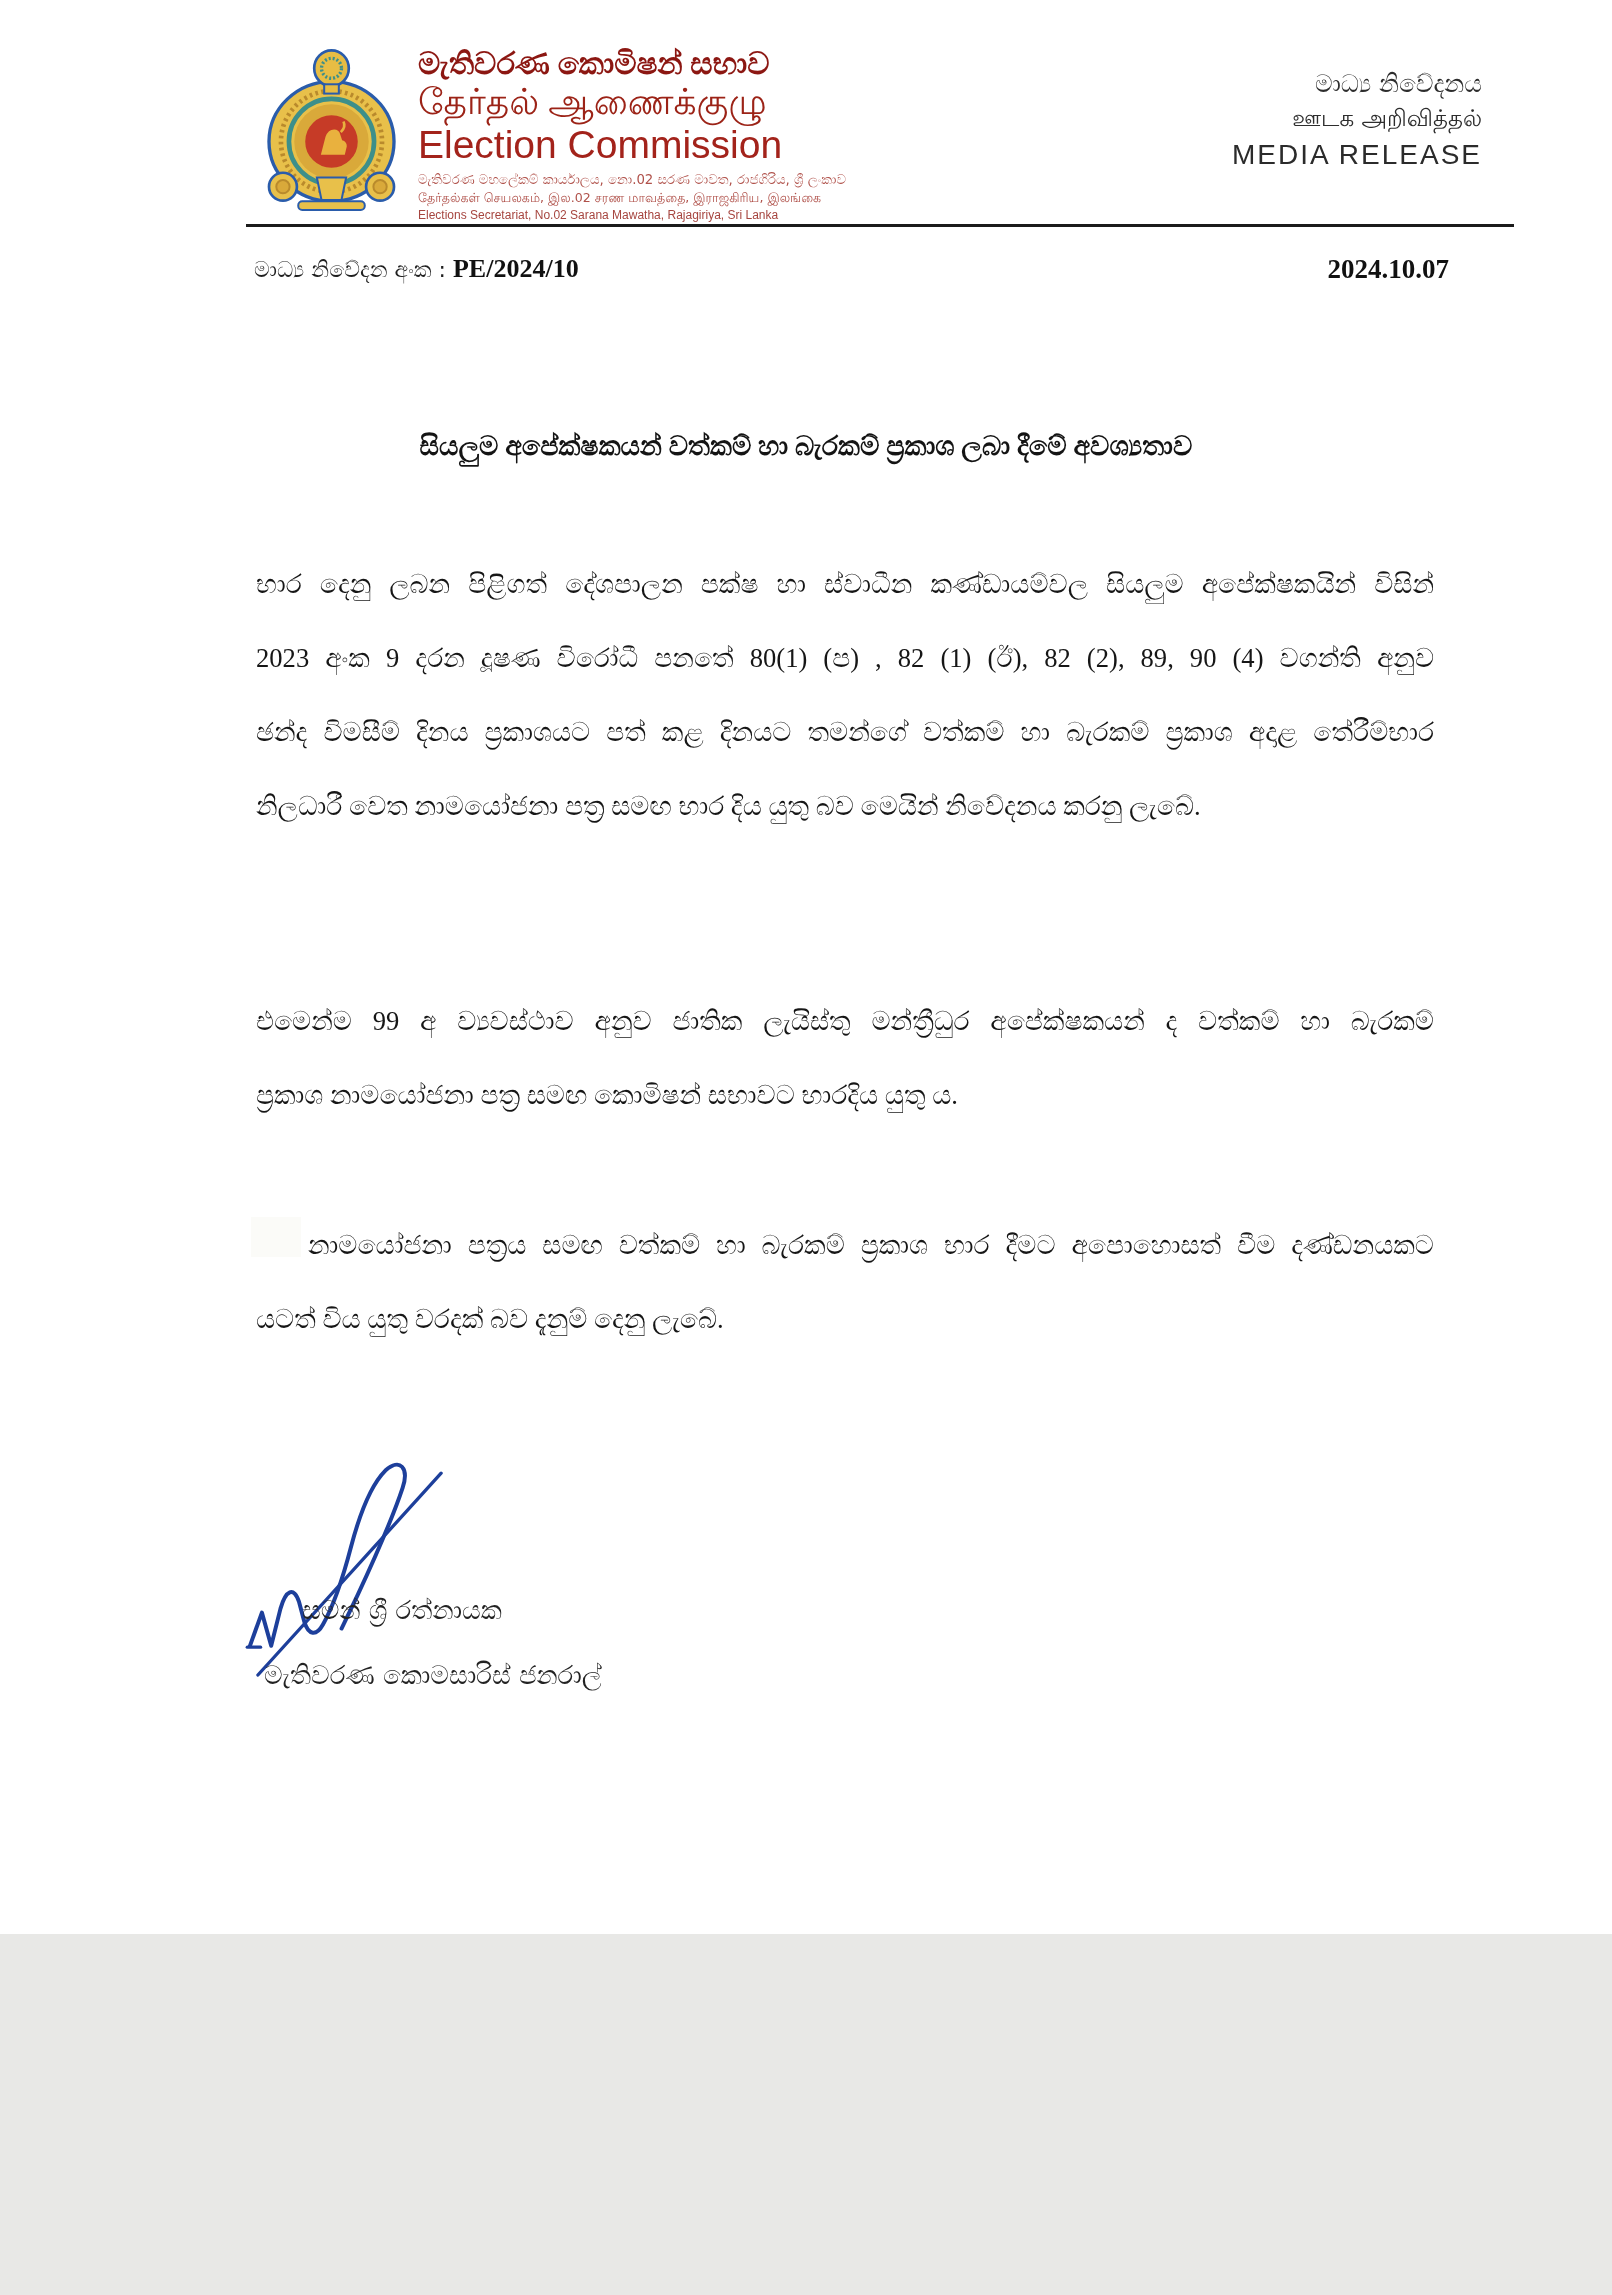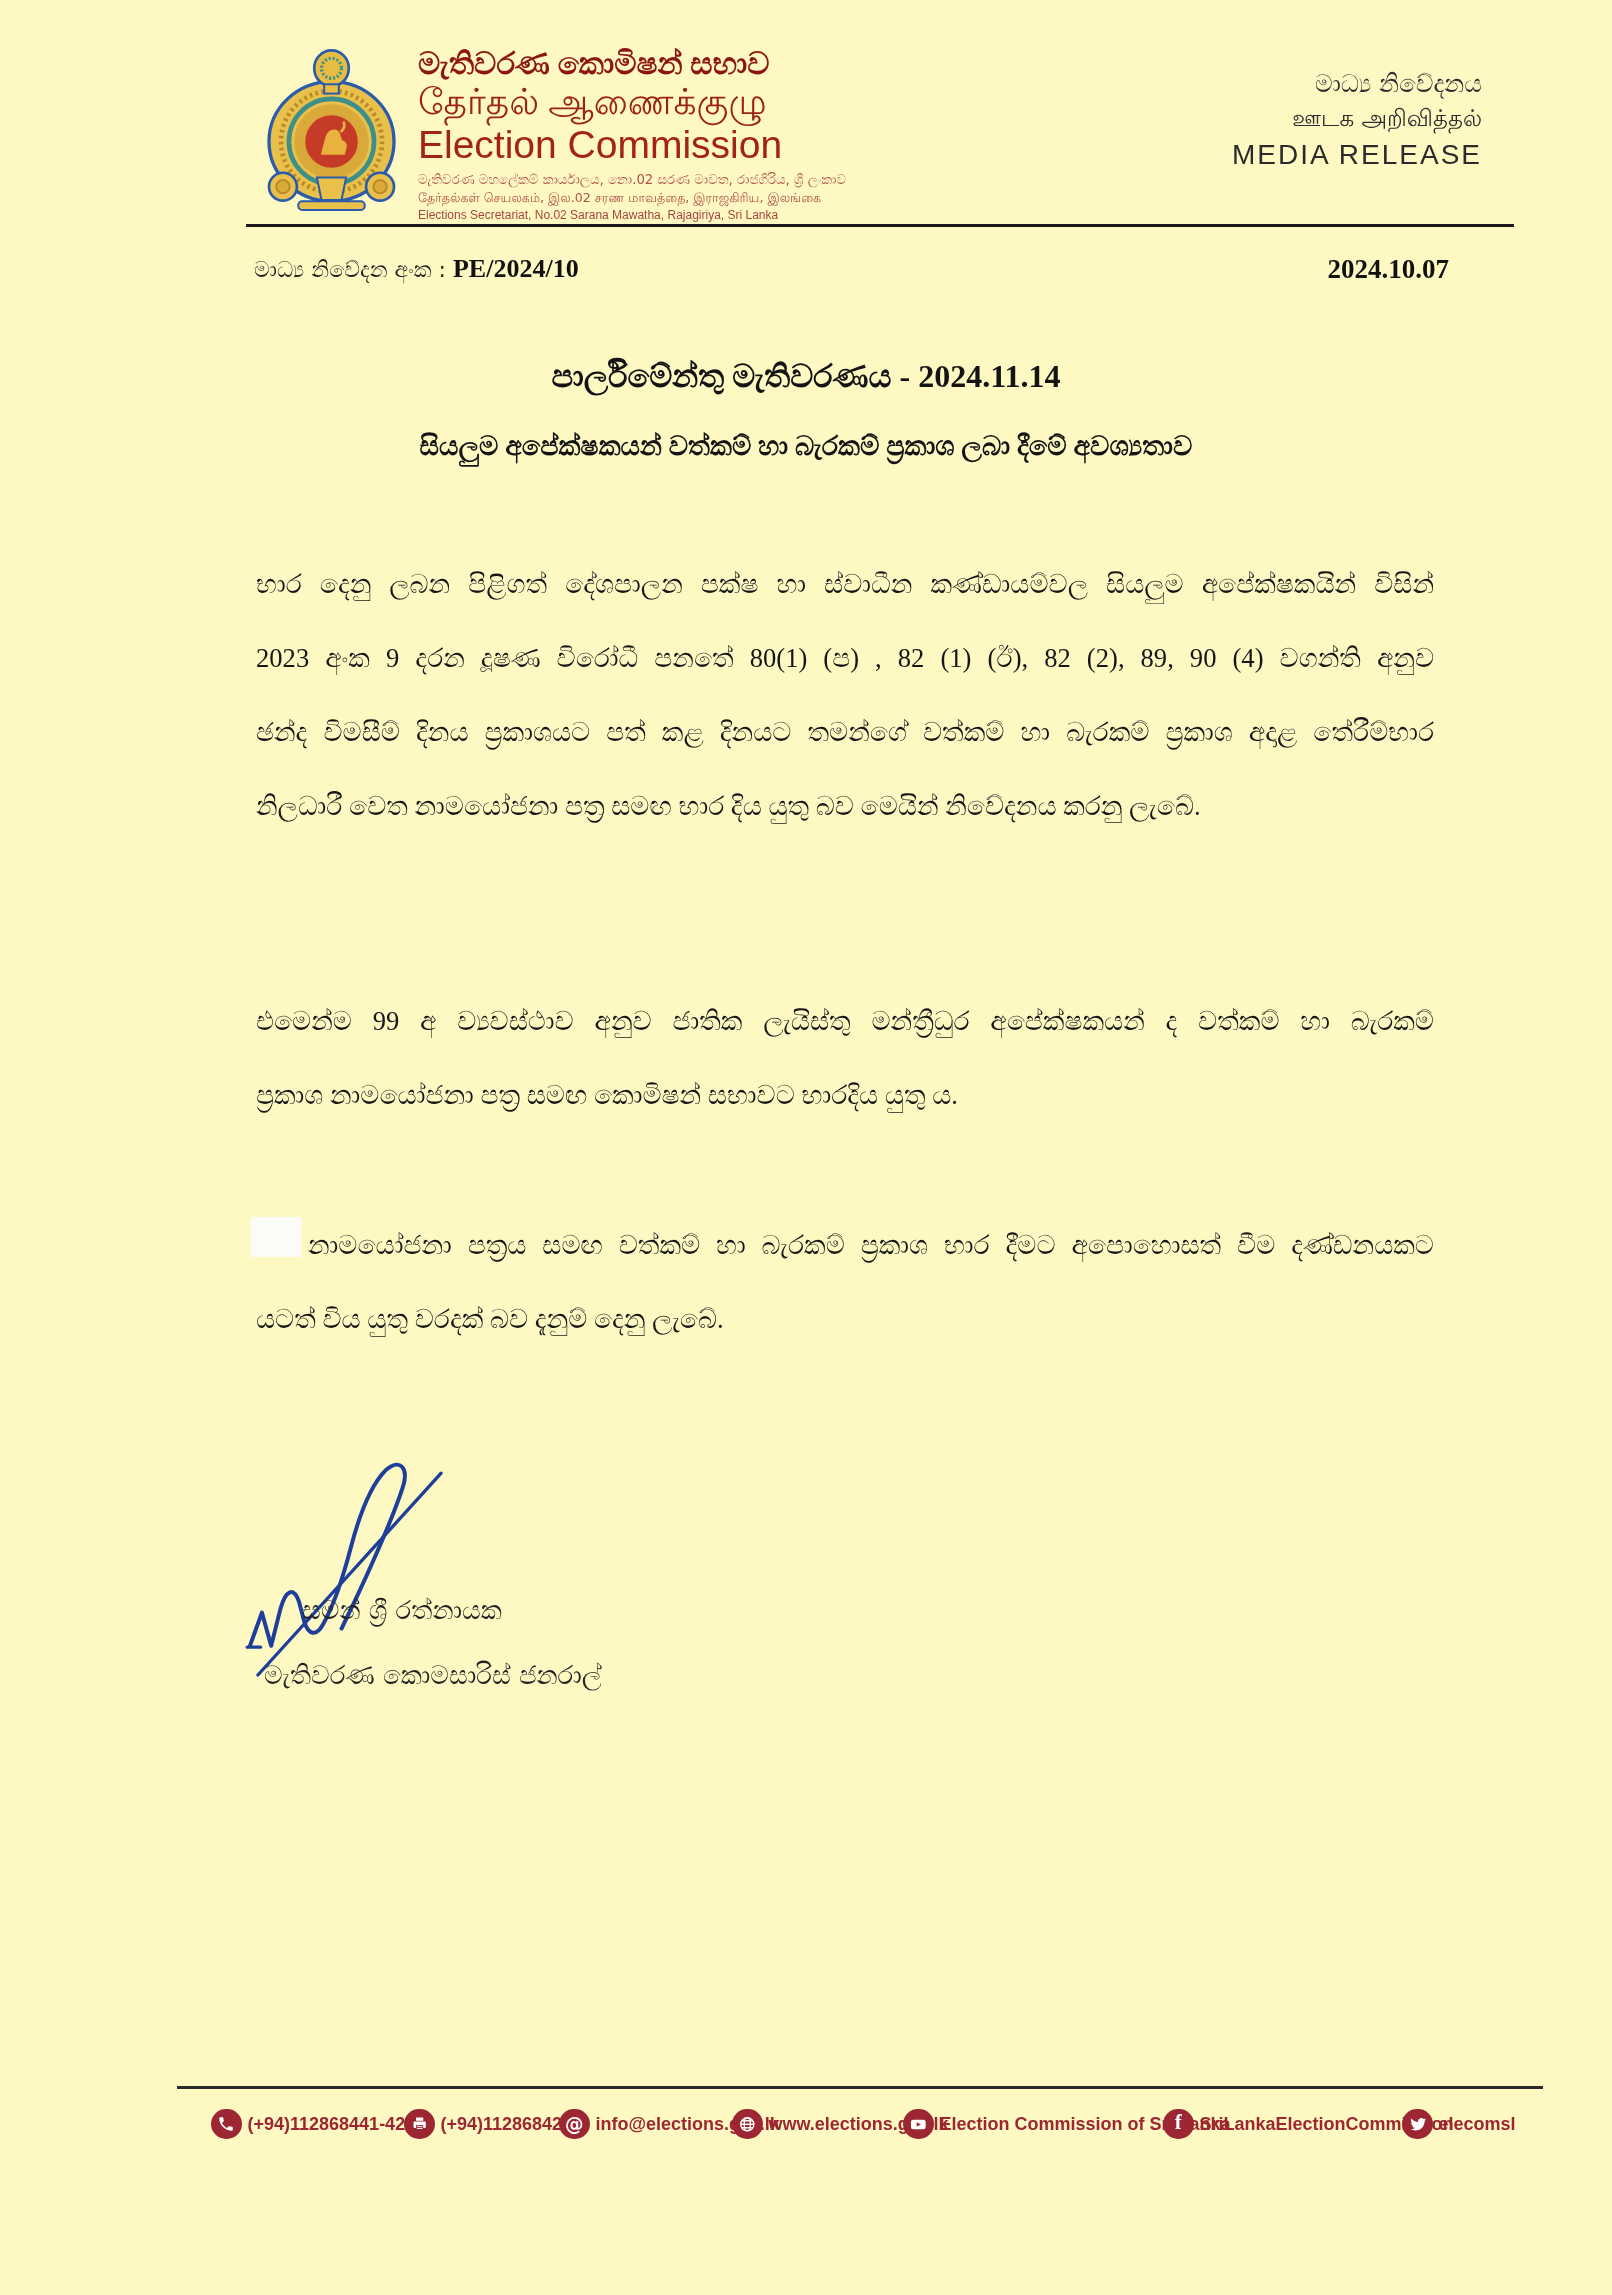--- a/index.html
+++ b/index.html
@@ -1,19 +1,19 @@
 <!DOCTYPE html>
 <html style="font-size:10.6px"><head>
 <meta charset="utf-8">
 <style>
   html,body{margin:0;padding:0;background:#e8e8e6;}
   .page{
     position:relative;
-    width:1612px;height:2295px;
-    background:#fef9c3;
+    width:1612px;height:1934px;
+    background:#ffffff;
     font-family:"DejaVu Sans",sans-serif;
     color:#1c1c1c;
     overflow:hidden;
   }
   
   .emblem{position:absolute;left:261px;top:48px;width:141px;height:167px;}
   .org-block{position:absolute;left:418px;top:46px;width:730px;}
   .org-si{font-family:"Liberation Serif","DejaVu Sans",serif;font-weight:bold;font-size:31px;line-height:35px;color:#8c1712;}
   .org-ta{font-family:"Liberation Serif","DejaVu Sans",serif;font-size:36px;line-height:41px;color:#9c2317;margin-top:1.3px;}
   .org-en{font-family:"Liberation Sans",sans-serif;font-size:39px;line-height:40px;color:#a3231b;margin-top:1.3px;}
@@ -102,21 +102,20 @@
   </div>
 
   <div class="rule-top"></div>
 
   <div class="ref-row">
     <span class="ref-label">මාධ්‍ය නිවේදන අංක : </span>
     <span class="ref-no">PE/2024/10</span>
   </div>
   <div class="date">2024.10.07</div>
 
-  <div class="doc-title">පාර්ලිමේන්තු මැතිවරණය - 2024.11.14</div>
   <div class="doc-subtitle">සියලුම අපේක්ෂකයන් වත්කම් හා බැරකම් ප්‍රකාශ ලබා දීමේ අවශ්‍යතාව</div>
 
   <div class="para p1">
     <div class="line">භාර දෙනු ලබන පිළිගත් දේශපාලන පක්ෂ හා ස්වාධීන කණ්ඩායම්වල සියලුම අපේක්ෂකයින් විසින්</div>
     <div class="line">2023 අංක 9 දරන දූෂණ විරෝධී පනතේ 80(1) (ප) , 82 (1) (ඊ), 82 (2), 89, 90 (4) වගන්ති අනුව</div>
     <div class="line">ඡන්ද විමසීම් දිනය ප්‍රකාශයට පත් කළ දිනයට තමන්ගේ වත්කම් හා  බැරකම් ප්‍රකාශ අදාළ තේරීම්භාර</div>
     <div class="line last">නිලධාරී වෙත නාමයෝජනා පත්‍ර සමඟ භාර දිය යුතු බව මෙයින් නිවේදනය කරනු ලැබේ.</div>
   </div>
 
   <div class="para p2">

